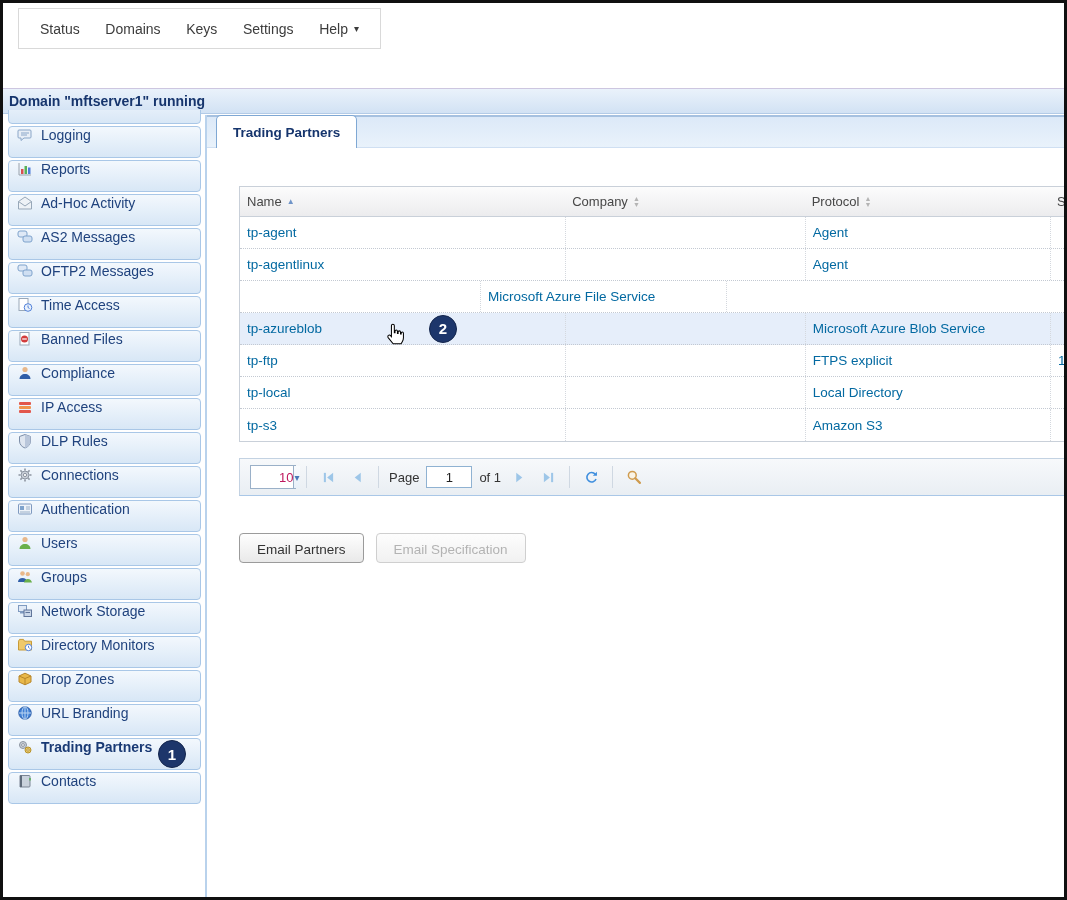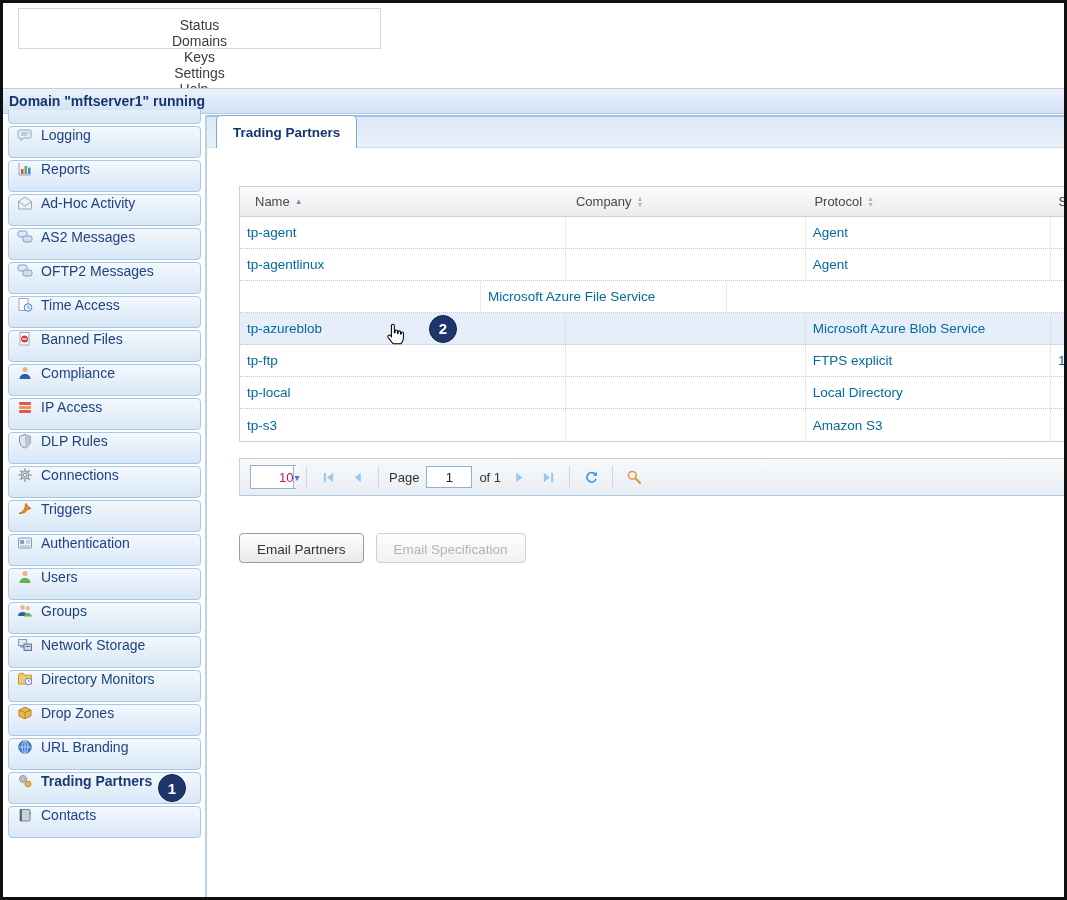--- a/index.html
+++ b/index.html
@@ -4,21 +4,21 @@
 <style>
   * { box-sizing: border-box; margin: 0; padding: 0; }
   body { background:#888; font-family:"Liberation Sans", sans-serif; }
   .screen { position:relative; width:1067px; height:900px; background:#fff;
             border:3px solid #101010; overflow:hidden; }
   .page { position:absolute; inset:0; overflow:hidden; }
 
   
   .menu-bar { position:absolute; left:15px; top:5px; width:363px; height:41px;
               background:#fff; border:1px solid #d9d9d9; display:flex; align-items:center;
-              justify-content:space-between; padding:8px 21px;flex-direction:column; }
+              justify-content:space-between; padding:0 21px; }
   .menu-item { font-size:14px; color:#3c3c3c; cursor:default; display:flex; align-items:center; gap:6px; }
   .caret { font-size:10px; color:#3c3c3c; }
 
   
   .domain-bar { position:absolute; left:0; top:85px; width:100%; height:26px;
                 background:linear-gradient(#eaf2fb,#d2e2f4);
                 border-top:1px solid #cdc6e0; border-bottom:1px solid #b3cbe7;
                 display:flex; align-items:center; padding-left:6px; }
   .domain-bar span { font-size:14px; font-weight:bold; color:#16356d; }
 
@@ -42,21 +42,21 @@
          border:1px solid #7fa8d4; border-bottom:none; border-radius:5px 5px 0 0;
          padding:0 16px; display:flex; align-items:center;
          font-size:13.5px; font-weight:bold; color:#16356d; cursor:pointer; }
 
   
   .tbl { position:absolute; left:32px; top:71px; width:858px; background:#fff;
          border:1px solid #c9d0d9; }
   .tbl-head { display:flex; height:30px; background:linear-gradient(#fcfcfc,#ececee);
               border-bottom:1px solid #c9d0d9; }
   .th { display:flex; align-items:center; gap:5px; padding-left:7px; font-size:13px;
-        color:#474747; cursor:pointer;margin-left:8px; }
+        color:#474747; cursor:pointer; }
   .c0 { width:326px; } .c1 { width:240px; } .c2 { width:246px; } .c3 { width:46px; }
   .sort-asc { font-size:8px; color:#6f94c8; }
   .sort-both { display:flex; flex-direction:column; line-height:6px; }
   .sort-both i { font-style:normal; font-size:7px; color:#b4b4b4; }
   .tr { position:relative; display:flex; height:32px; border-bottom:1px dotted #c3c9d2; cursor:pointer; }
   .tr:last-child { border-bottom:none; }
   .tr.selected { background:#e6eefa; }
   .td { display:flex; align-items:center; padding-left:7px; font-size:13.5px; color:#0369a1;
         border-left:1px dotted #d4d8de; overflow:hidden; white-space:nowrap; }
   .td:first-child { border-left:none; }
@@ -233,28 +233,20 @@
               </g>
               <circle cx="8" cy="8" r="4" fill="#c9cfd8" stroke="#8c94a0"></circle>
               <circle cx="8" cy="8" r="1.6" fill="#fff" stroke="#8c94a0"></circle>
             </svg>
           </span>
           <span>Connections</span>
         </div>
         <div class="side-item">
           <span class="sicon">
             <svg viewBox="0 0 16 16">
-              <path d="M2 12.5c3-1 5-3 6-6l1-4 2 3 3 2-4 1c-1 3-4 4-8 4z" fill="#f08a24" stroke="#c96a10"></path>
-            </svg>
-          </span>
-          <span>Triggers</span>
-        </div>
-        <div class="side-item">
-          <span class="sicon">
-            <svg viewBox="0 0 16 16">
               <rect x="1.5" y="3" width="13" height="10" rx="1" fill="#eef3f9" stroke="#7f9ac0"></rect>
               <rect x="3" y="5" width="4" height="4" fill="#7fa3cc"></rect>
               <path d="M9 6h4M9 8h4M3 11h10" stroke="#9ab0c8"></path>
             </svg>
           </span>
           <span>Authentication</span>
         </div>
         <div class="side-item">
           <span class="sicon">
             <svg viewBox="0 0 16 16">

